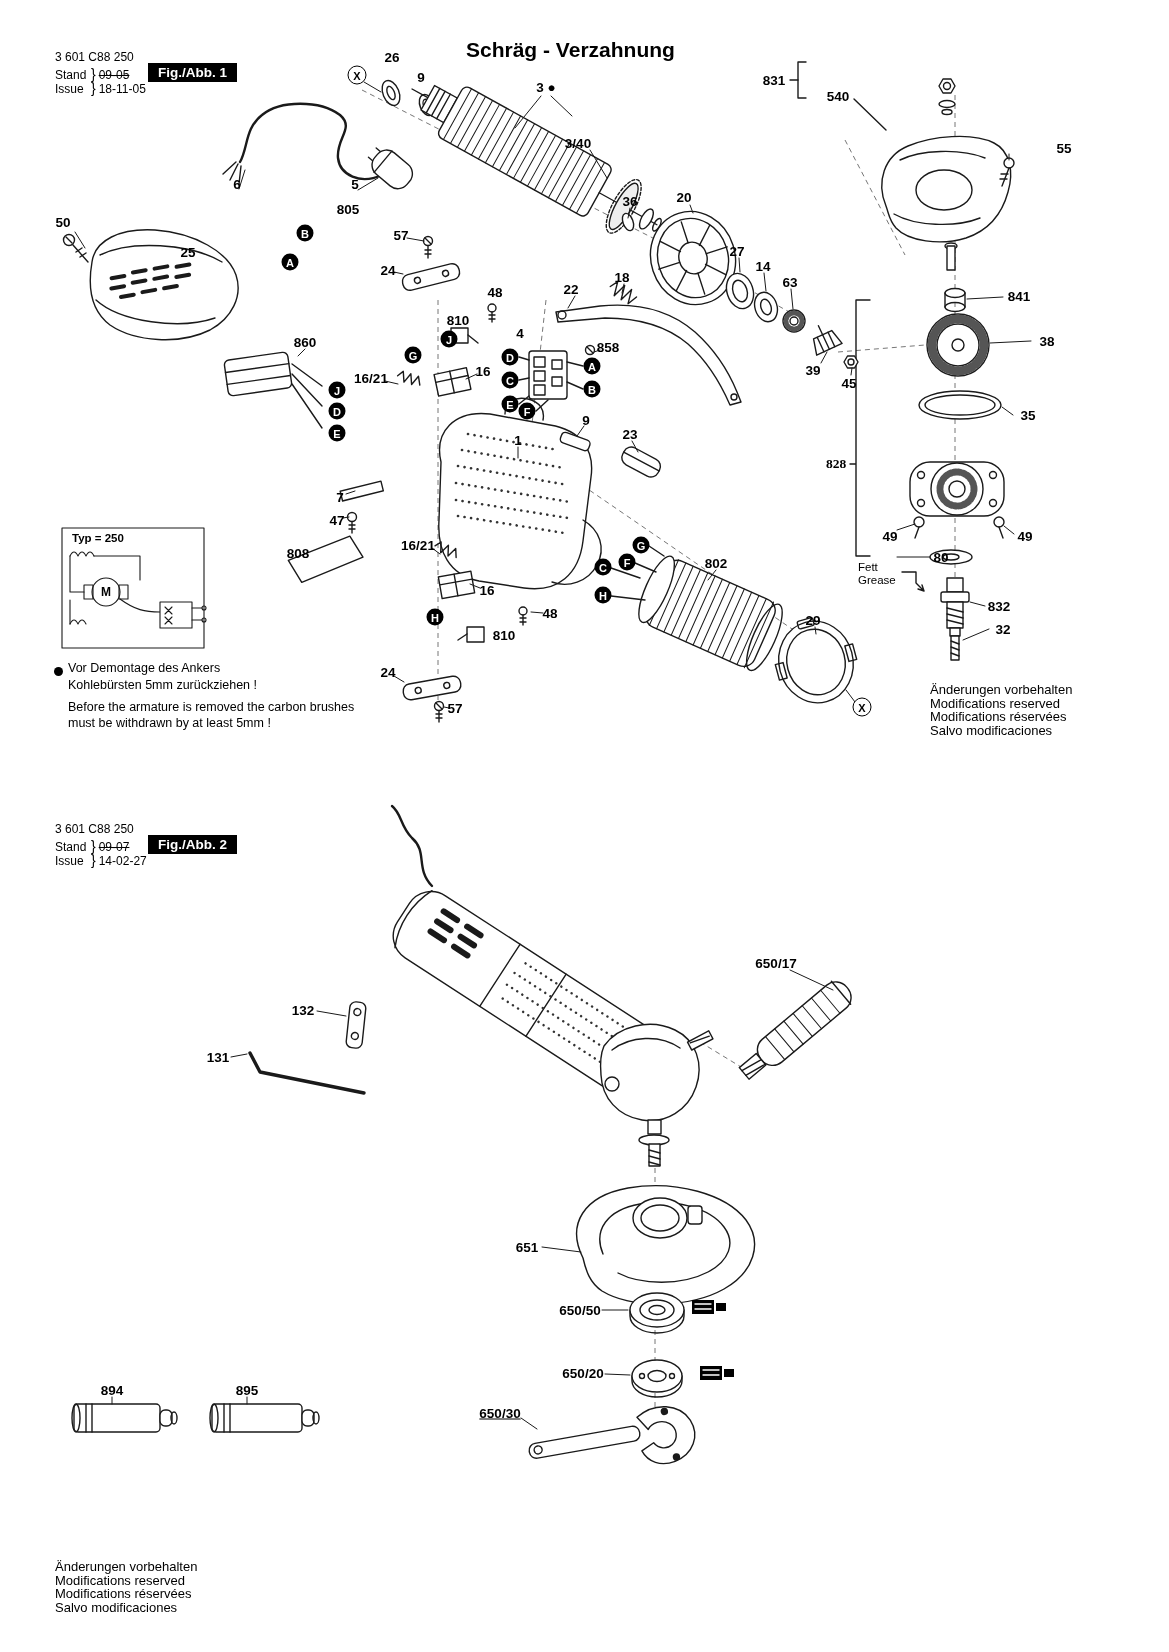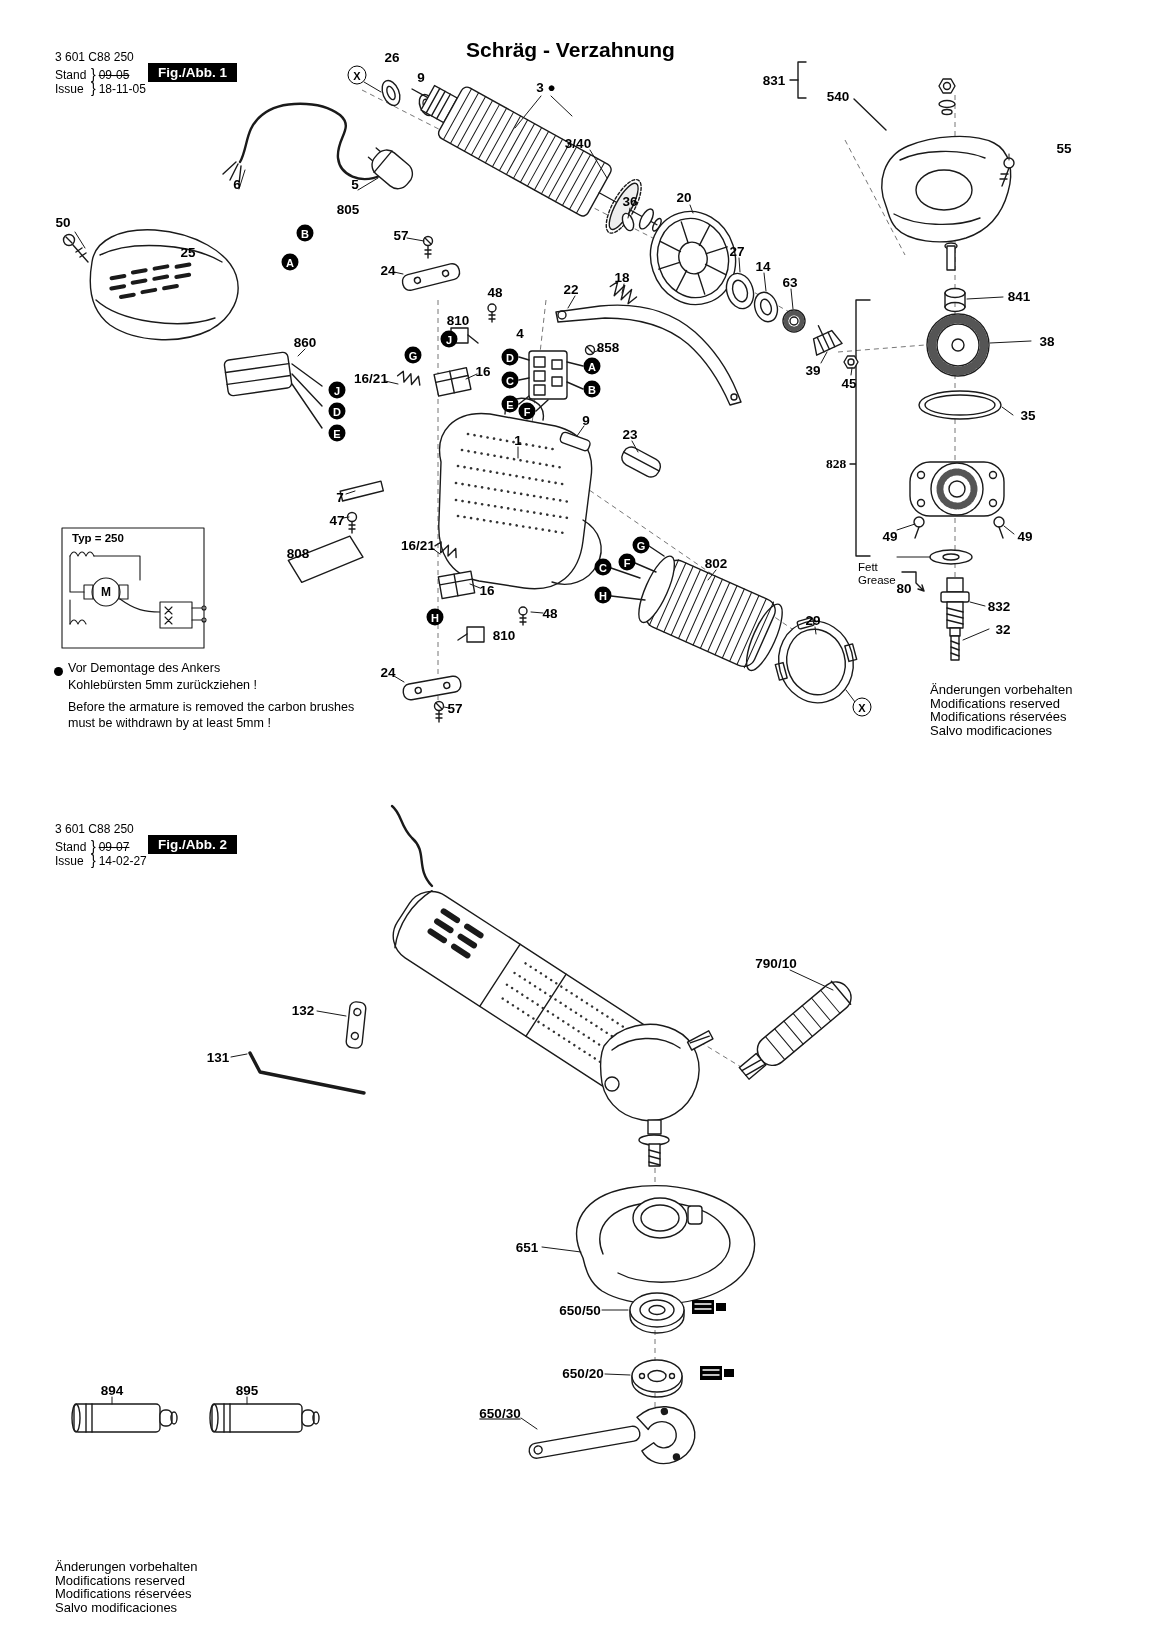--- a/index.html
+++ b/index.html
@@ -508,21 +508,21 @@
       <div class="lbl" style="left: 838px; top: 96px;">540</div>
       <div class="lbl" style="left: 1064px; top: 148px;">55</div>
       <div class="lbl" style="left: 1019px; top: 296px;">841</div>
       <div class="lbl" style="left: 1047px; top: 341px;">38</div>
       <div class="lbl" style="left: 813px; top: 370px;">39</div>
       <div class="lbl" style="left: 849px; top: 383px;">45</div>
       <div class="lbl" style="left: 1028px; top: 415px;">35</div>
       <div class="lbl" style="left: 836px; top: 464px; font-family: Liberation Serif, serif;">828</div>
       <div class="lbl" style="left: 890px; top: 536px;">49</div>
       <div class="lbl" style="left: 1025px; top: 536px;">49</div>
-      <div class="lbl" style="left: 904px; top: 557px; margin-top: 31px;">80</div>
+      <div class="lbl" style="left: 941px; top: 557px;">80</div>
       <div class="lbl" style="left: 999px; top: 606px;">832</div>
       <div class="lbl" style="left: 1003px; top: 629px;">32</div>
       <div class="lbl" style="left: 63px; top: 222px;">50</div>
       <div class="lbl" style="left: 188px; top: 252px;">25</div>
       <div class="lbl" style="left: 237px; top: 184px;">6</div>
       <div class="lbl" style="left: 355px; top: 184px;">5</div>
       <div class="lbl" style="left: 348px; top: 209px;">805</div>
       <div class="lbl" style="left: 401px; top: 235px;">57</div>
       <div class="lbl" style="left: 388px; top: 270px;">24</div>
       <div class="lbl" style="left: 495px; top: 292px;">48</div>
@@ -558,21 +558,21 @@
       <div class="lbl" style="left: 504px; top: 635px;">810</div>
       <div class="lbl" style="left: 388px; top: 672px;">24</div>
       <div class="lbl" style="left: 455px; top: 708px;">57</div>
       <div class="lbl letter" style="left: 641px; top: 545px;">G</div>
       <div class="lbl letter" style="left: 627px; top: 562px;">F</div>
       <div class="lbl letter" style="left: 603px; top: 567px;">C</div>
       <div class="lbl letter" style="left: 603px; top: 595px;">H</div>
       <div class="lbl" style="left: 716px; top: 563px;">802</div>
       <div class="lbl" style="left: 813px; top: 620px;">29</div>
       <div class="lbl ring" style="left: 862px; top: 707px;">X</div>
-      <div class="lbl" style="left: 776px; top: 963px;">790/10</div>
+      <div class="lbl" style="left: 776px; top: 963px;">650/17</div>
       <div class="lbl" style="left: 303px; top: 1010px;">132</div>
       <div class="lbl" style="left: 218px; top: 1057px;">131</div>
       <div class="lbl" style="left: 527px; top: 1247px;">651</div>
       <div class="lbl" style="left: 580px; top: 1310px;">650/50</div>
       <div class="lbl" style="left: 583px; top: 1373px;">650/20</div>
       <div class="lbl" style="left: 500px; top: 1413px; text-decoration: underline;">650/30</div>
       <div class="lbl" style="left: 112px; top: 1390px;">894</div>
       <div class="lbl" style="left: 247px; top: 1390px;">895</div>
     </div>
 

